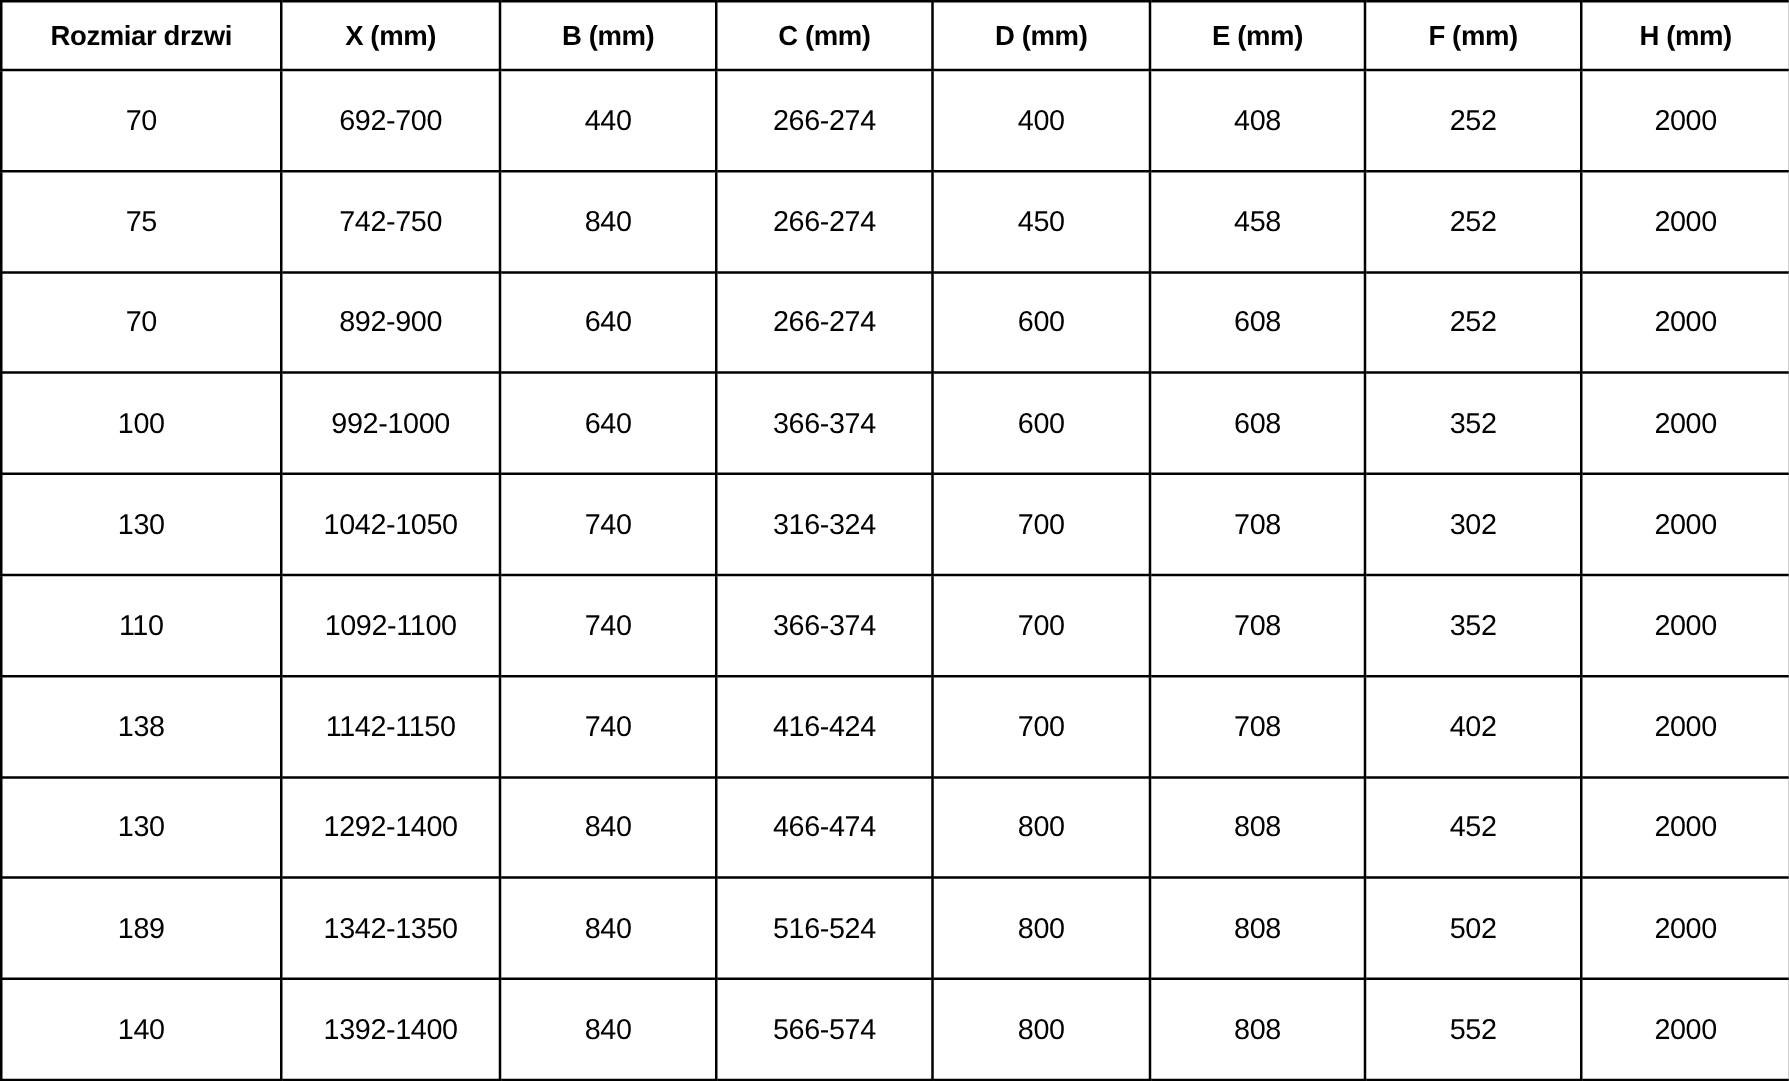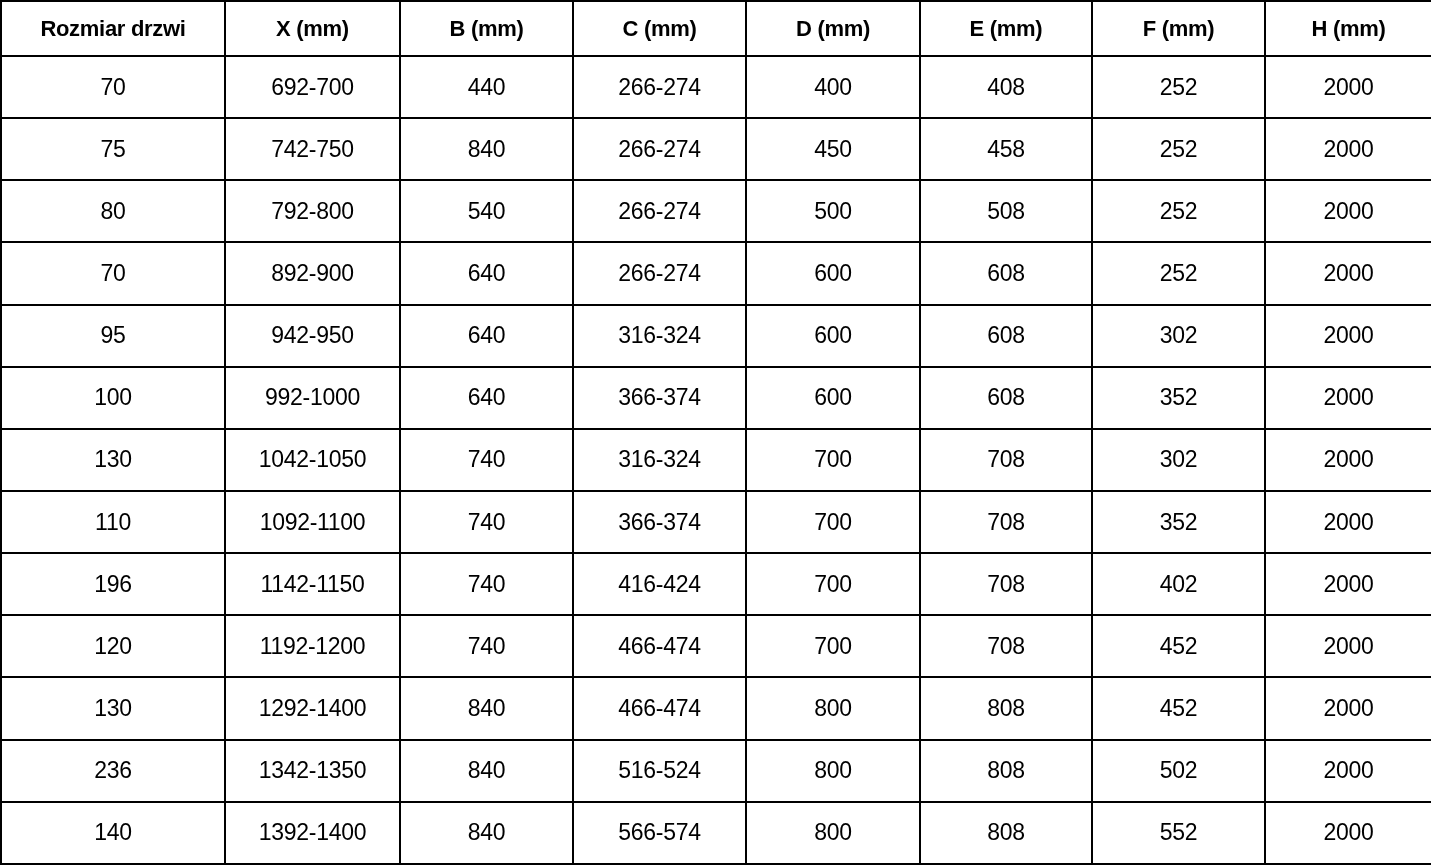--- a/index.html
+++ b/index.html
@@ -79,47 +79,27 @@
         <td>75</td>
         <td>742-750</td>
         <td>840</td>
         <td>266-274</td>
         <td>450</td>
         <td>458</td>
         <td>252</td>
         <td>2000</td>
       </tr>
       <tr>
-        <td>80</td>
-        <td>792-800</td>
-        <td>540</td>
-        <td>266-274</td>
-        <td>500</td>
-        <td>508</td>
-        <td>252</td>
-        <td>2000</td>
-      </tr>
-      <tr>
         <td>70</td>
         <td>892-900</td>
         <td>640</td>
         <td>266-274</td>
         <td>600</td>
         <td>608</td>
         <td>252</td>
-        <td>2000</td>
-      </tr>
-      <tr>
-        <td>95</td>
-        <td>942-950</td>
-        <td>640</td>
-        <td>316-324</td>
-        <td>600</td>
-        <td>608</td>
-        <td>302</td>
         <td>2000</td>
       </tr>
       <tr>
         <td>100</td>
         <td>992-1000</td>
         <td>640</td>
         <td>366-374</td>
         <td>600</td>
         <td>608</td>
         <td>352</td>
@@ -139,51 +119,41 @@
         <td>110</td>
         <td>1092-1100</td>
         <td>740</td>
         <td>366-374</td>
         <td>700</td>
         <td>708</td>
         <td>352</td>
         <td>2000</td>
       </tr>
       <tr>
-        <td>196</td>
+        <td>138</td>
         <td>1142-1150</td>
         <td>740</td>
         <td>416-424</td>
         <td>700</td>
         <td>708</td>
         <td>402</td>
-        <td>2000</td>
-      </tr>
-      <tr>
-        <td>120</td>
-        <td>1192-1200</td>
-        <td>740</td>
-        <td>466-474</td>
-        <td>700</td>
-        <td>708</td>
-        <td>452</td>
         <td>2000</td>
       </tr>
       <tr>
         <td>130</td>
         <td>1292-1400</td>
         <td>840</td>
         <td>466-474</td>
         <td>800</td>
         <td>808</td>
         <td>452</td>
         <td>2000</td>
       </tr>
       <tr>
-        <td>236</td>
+        <td>189</td>
         <td>1342-1350</td>
         <td>840</td>
         <td>516-524</td>
         <td>800</td>
         <td>808</td>
         <td>502</td>
         <td>2000</td>
       </tr>
       <tr>
         <td>140</td>

